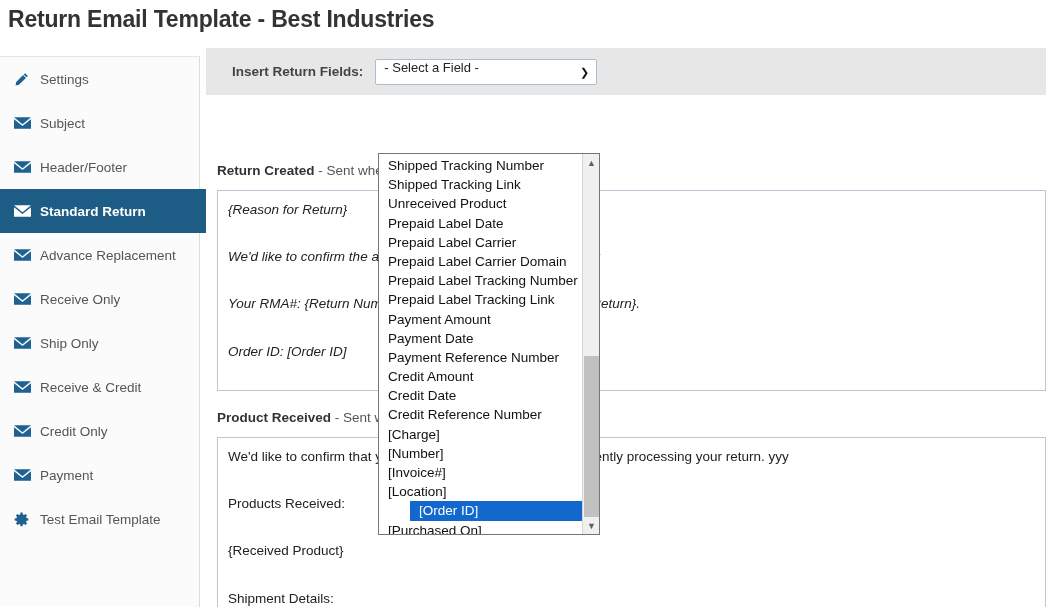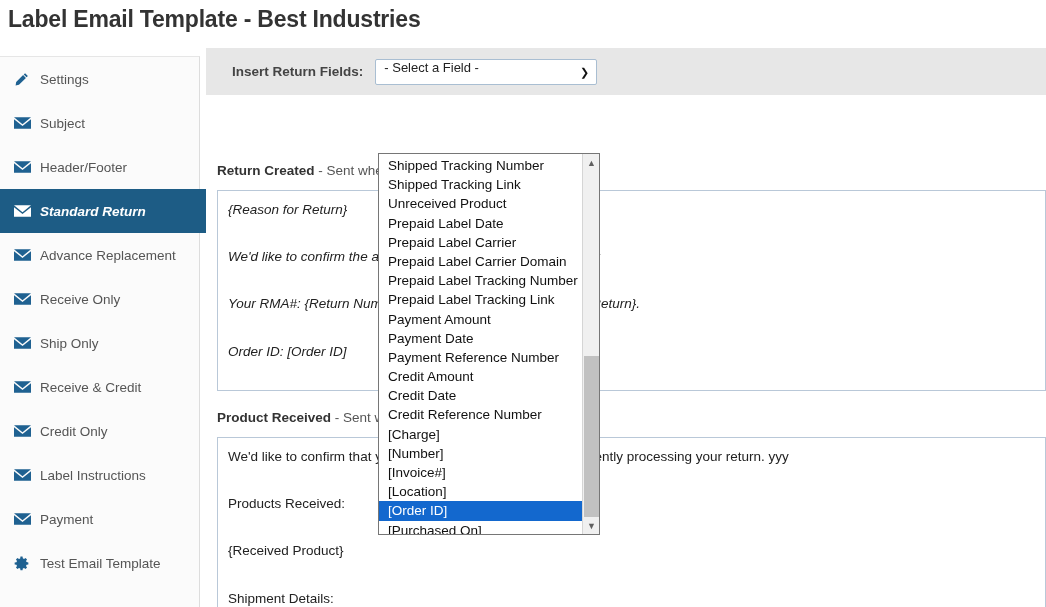--- a/index.html
+++ b/index.html
@@ -51,21 +51,20 @@
     align-items: center;
     justify-content: flex-start;
     color: #1f6191;
   }
   .side-item .lbl { white-space: nowrap; }
   .side-item.active {
     background: #1d5c85;
     color: #ffffff;
     font-weight: bold;
     width: 206px;
-    font-style: italic;
   }
   .side-item.active .ico { color: #ffffff; }
 
   
   #content {
     position: absolute;
     left: 206px; top: 48px;
     width: 840px; height: 559px;
     background: #ffffff;
     border-radius: 31px;
@@ -156,20 +155,21 @@
   .dd-opt {
     height: 19.2px;
     line-height: 19.2px;
     padding-left: 9px;
     white-space: nowrap;
     cursor: default;
   }
   .dd-opt.sel {
     background: #1368ce;
     color: #ffffff;
+    margin-left: 31px;
   }
   
   #dd-sb {
     position: absolute;
     right: 0; top: 0;
     width: 17px; height: 380px;
     background: #f0f0f0;
     border-left: 1px solid #d5d5d5;
   }
   #dd-sb .arrow {
@@ -188,21 +188,21 @@
     width: 15px; height: 167px;
     background: #c1c1c1;
     cursor: pointer;
   }
 </style>
 </head>
 <body>
 
 <div id="app">
 
-  <div id="page-title">Label Email Template - Best Industries</div>
+  <div id="page-title">Return Email Template - Best Industries</div>
 
   <div id="sidebar">
       <div class="side-item">
         <span class="ico">
           <svg width="15" height="15" viewBox="0 0 16 16">
             <path fill="currentColor" d="M11.8 1.2l3 3-1.4 1.4-3-3zM9.7 3.3l3 3-7.4 7.4-3.6.6.6-3.6z"></path>
           </svg>
         </span>
         <span class="lbl">Settings</span>
       </div>
@@ -262,28 +262,20 @@
         </span>
         <span class="lbl">Receive &amp; Credit</span>
       </div>
       <div class="side-item">
         <span class="ico">
           <svg width="17" height="13" viewBox="0 0 18 13">
             <path fill="currentColor" d="M0 0h18L9 7.2 0 0zm0 1.9l9 7.2 9-7.2V12H0z"></path>
           </svg>
         </span>
         <span class="lbl">Credit Only</span>
-      </div>
-      <div class="side-item">
-        <span class="ico">
-          <svg width="17" height="13" viewBox="0 0 18 13">
-            <path fill="currentColor" d="M0 0h18L9 7.2 0 0zm0 1.9l9 7.2 9-7.2V12H0z"></path>
-          </svg>
-        </span>
-        <span class="lbl">Label Instructions</span>
       </div>
       <div class="side-item">
         <span class="ico">
           <svg width="17" height="13" viewBox="0 0 18 13">
             <path fill="currentColor" d="M0 0h18L9 7.2 0 0zm0 1.9l9 7.2 9-7.2V12H0z"></path>
           </svg>
         </span>
         <span class="lbl">Payment</span>
       </div>
       <div class="side-item">

